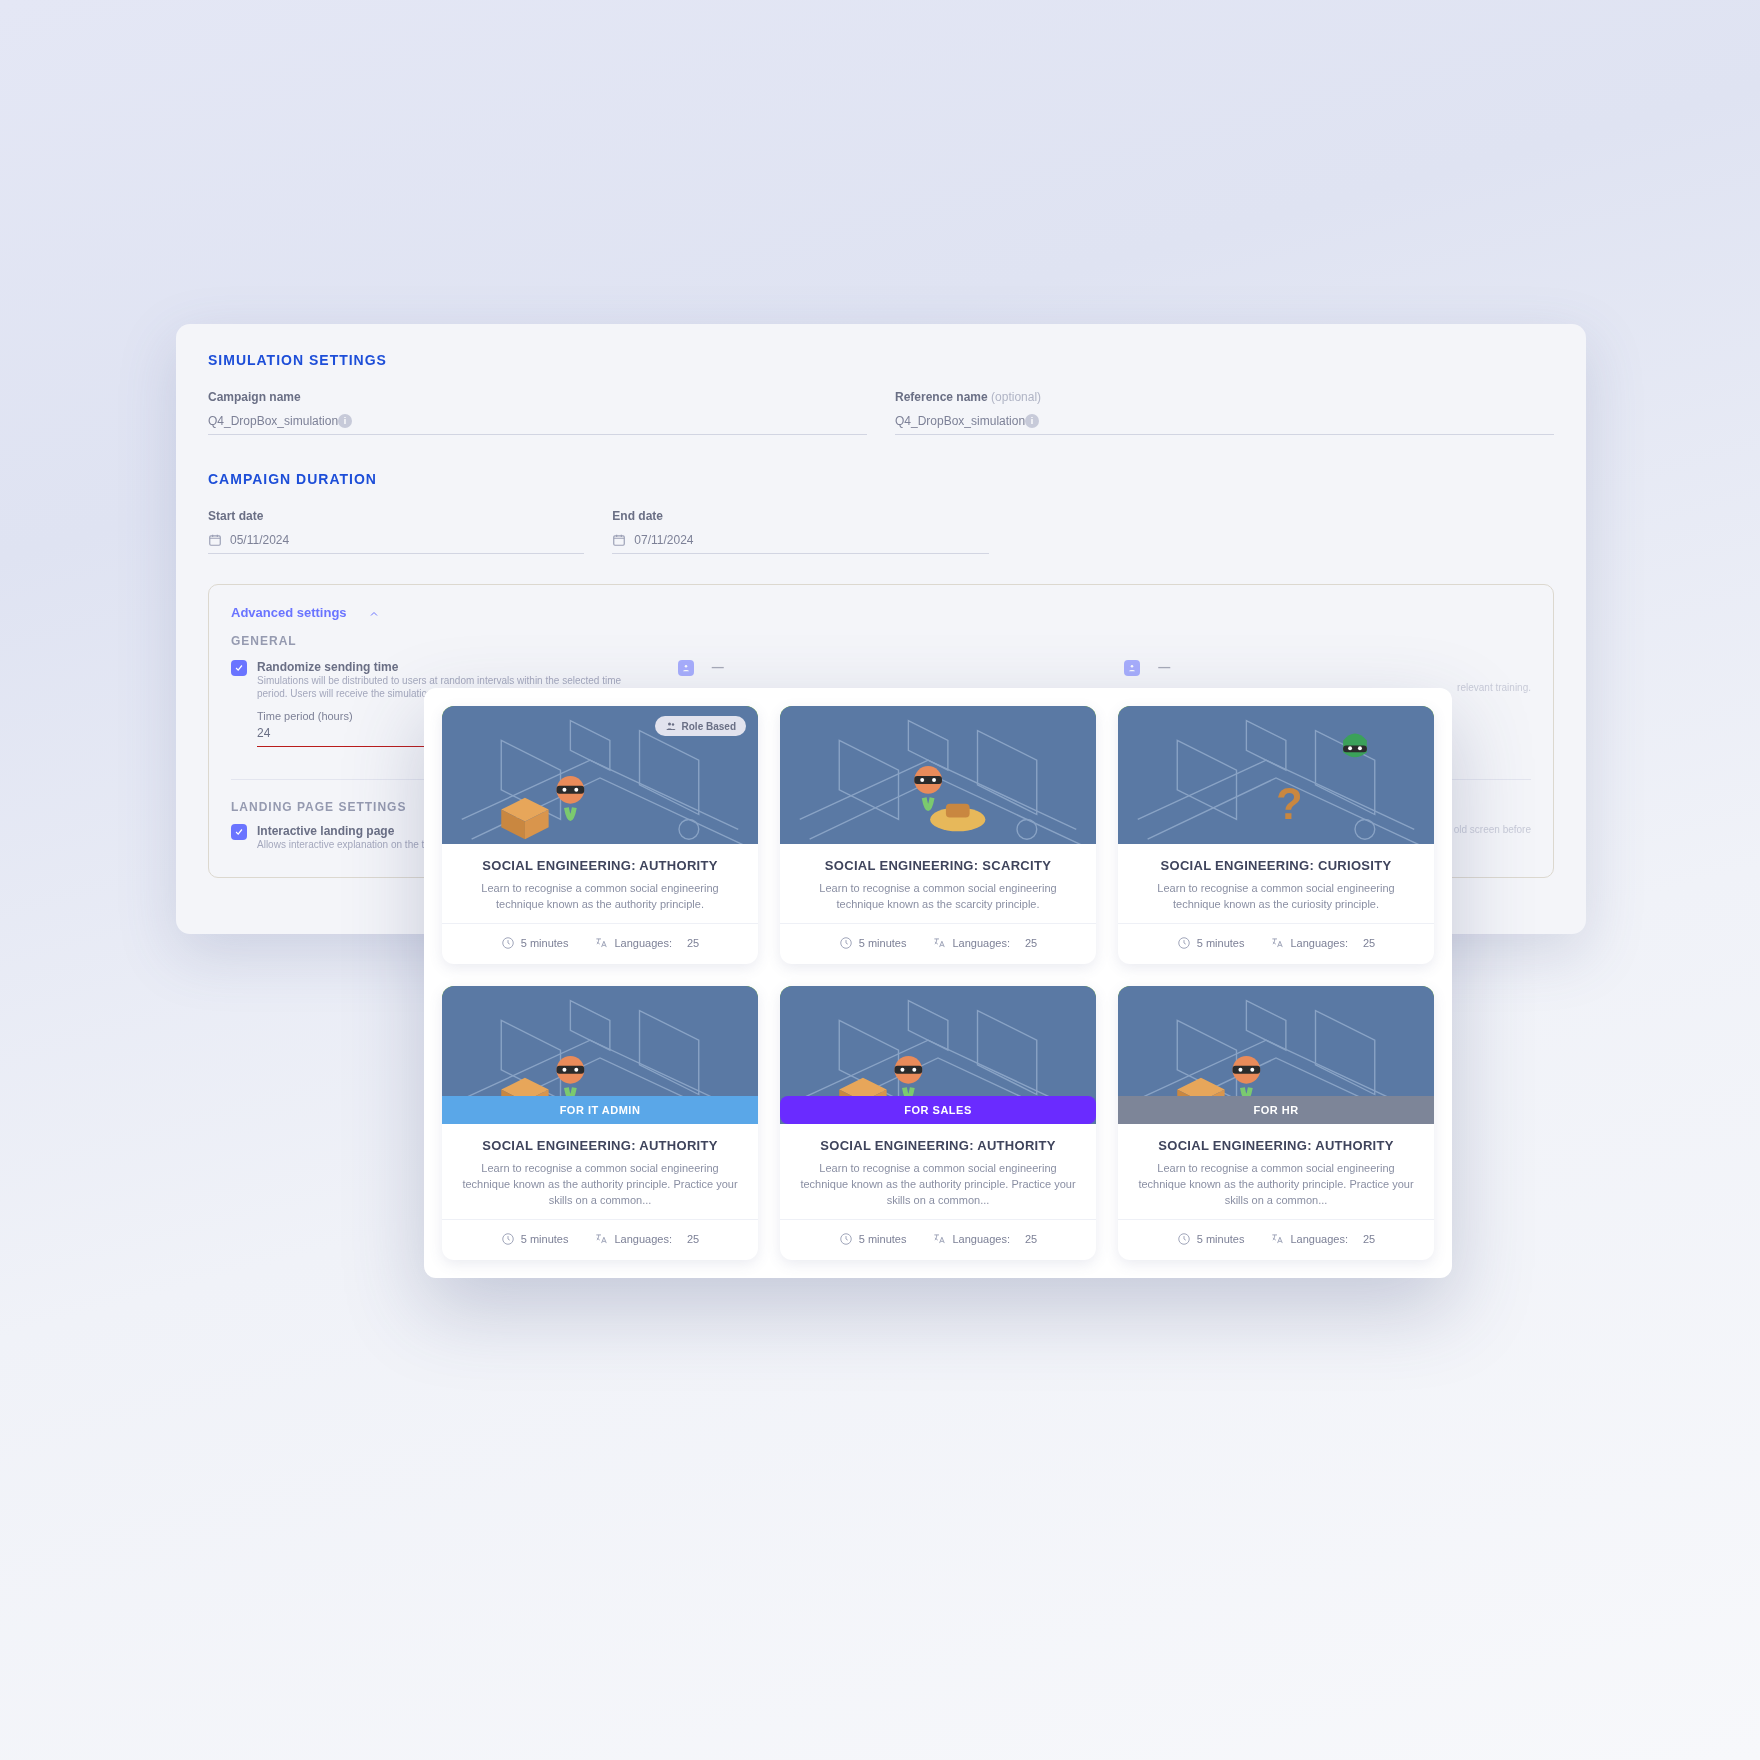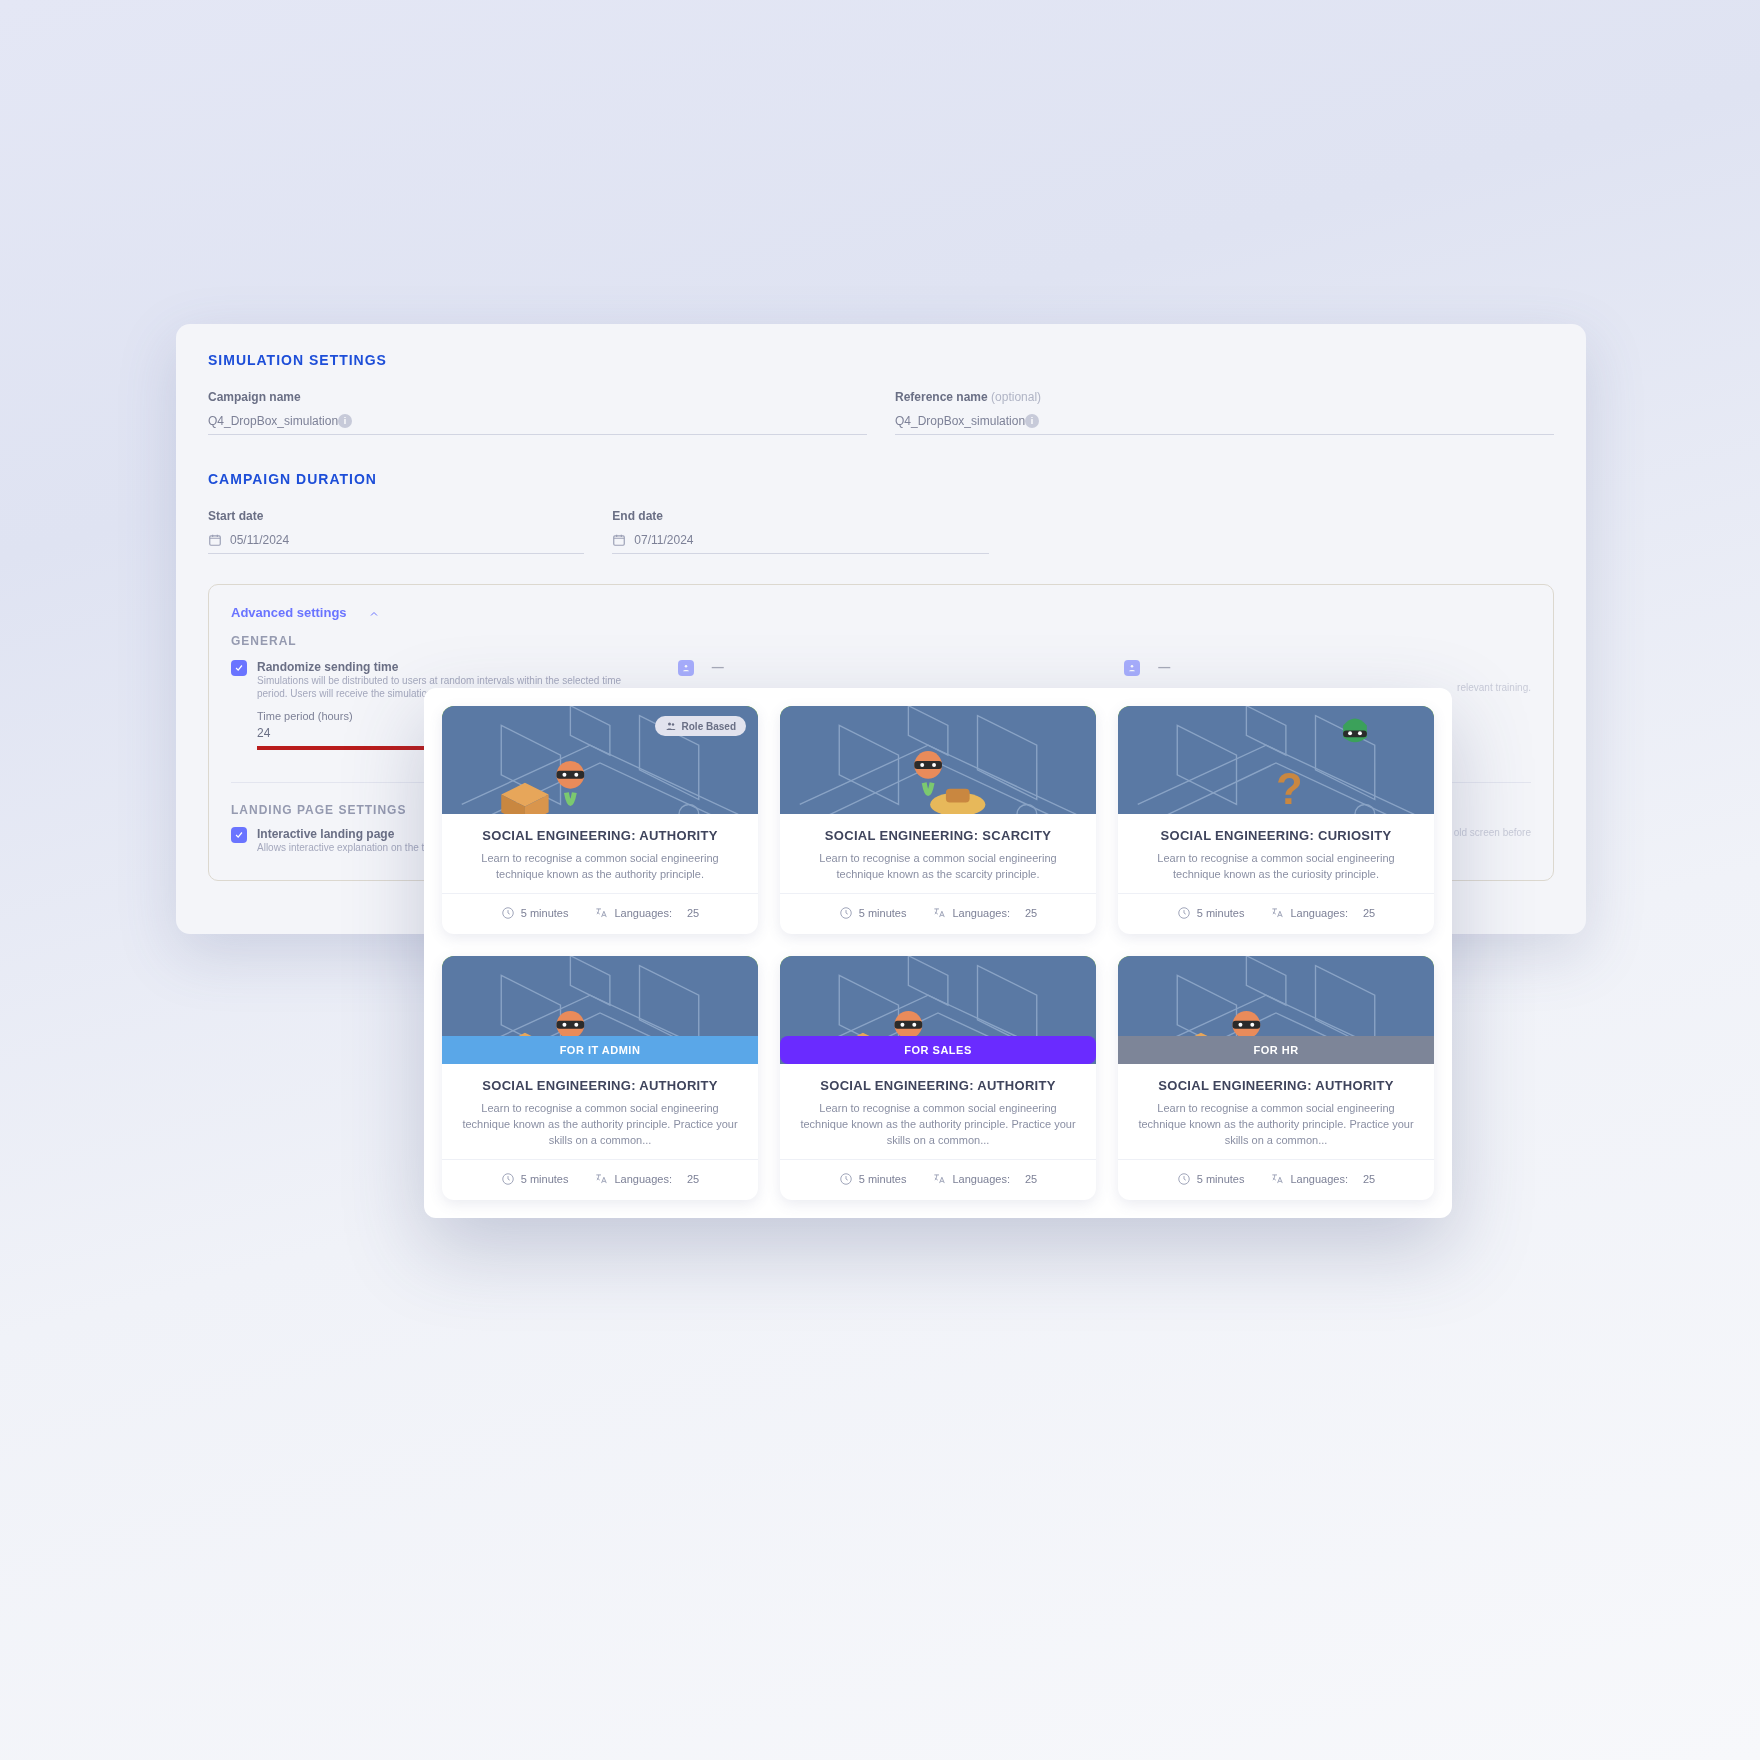--- a/index.html
+++ b/index.html
@@ -85,21 +85,21 @@
   .chk {
     width:16px; height:16px; border-radius:4px; background:#6a74ff;
     display:inline-flex; align-items:center; justify-content:center; flex-shrink:0;
   }
   .chk svg { width:10px; height:10px; stroke:#fff; stroke-width:3; }
   .chk-label { font-size:12px; color:#6a6f85; font-weight:600; }
   .chk-desc { font-size:10px; color:#a4a8bd; line-height:1.3; }
   .adv-grid { display:flex; gap:40px; }
   .adv-col { flex:1; }
   .tp-label { font-size:11px; color:#7d8197; margin-top:10px; }
-  .tp-val { font-size:12px; color:#6a6f85; border-bottom:4px solid #b91c1c; padding:4px 0 6px 0; width:260px; }
+  .tp-val { font-size:12px; color:#6a6f85; border-bottom:1px solid #b91c1c; padding:4px 0 6px 0; width:260px; }
   .faded { opacity:.55; }
   .pill-ico { width:16px;height:16px;border-radius:4px;background:#6a74ff;display:inline-flex;align-items:center;justify-content:center;flex-shrink:0; margin-right:8px;}
   .pill-ico svg{width:10px;height:10px;fill:#fff;}
   .landing { margin-top:26px; border-top:1px solid #e3e5ef; padding-top:20px;}
   .landing .adv-sub{margin-bottom:10px;}
   .landing .chk-desc{max-width:320px;}
   .rt-text { font-size:10px;color:#a4a8bd;}
 
   
   .cards-wrap {
@@ -117,21 +117,21 @@
   }
   .card {
     background:#fff;
     border-radius: 12px;
     overflow:hidden;
     box-shadow: 0 4px 14px rgba(80,90,140,0.12);
     display:flex; flex-direction:column;
   }
   .thumb {
     position:relative;
-    height: 108px;
+    height: 138px;
     background: #84cc16;
     overflow:hidden;
   }
   .thumb svg { width:100%; height:100%; }
   .role-pill {
     position:absolute; top:10px; right:12px;
     background:#e2e3ee; color:#6a6f85; font-size:10px; font-weight:600;
     padding:4px 10px; border-radius:14px;
     display:flex; align-items:center; gap:5px;
   }

